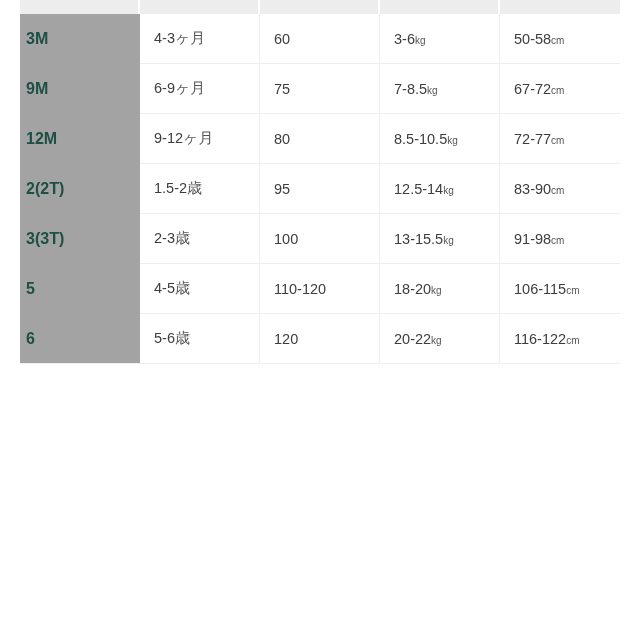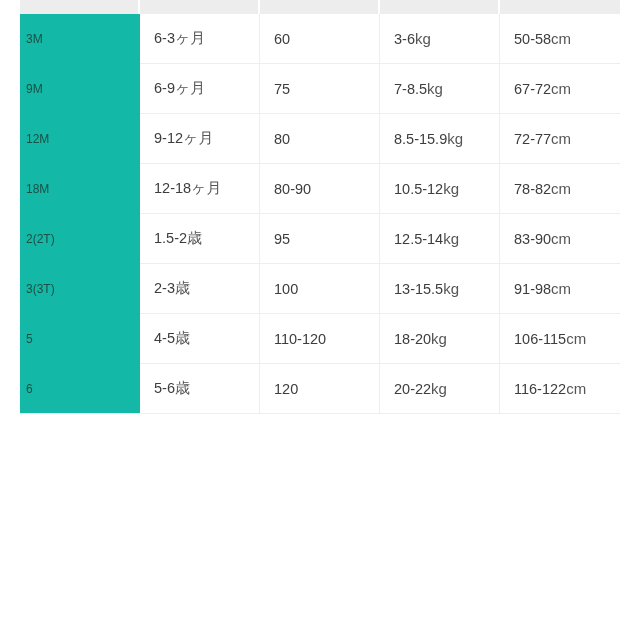--- a/index.html
+++ b/index.html
@@ -67,31 +67,31 @@
   }
   tbody td.col-last {
     border-right: 0;
   }
   tbody tr:last-child td {
     border-bottom: 1px solid #eeeeee;
   }
 
   
   tbody td.size-col {
-    background: #14b8a6;
+    background: #a3a3a3;
     color: #1d4f44;
-    font-weight: normal;
-    font-size: 12px;
+    font-weight: bold;
+    font-size: 16px;
     border-bottom: 0;
     border-right: 0;
     padding-left: 6px;
   }
 
   .unit {
-    font-size: 15px;
+    font-size: 10px;
     color: #555555;
     letter-spacing: 0;
   }
   .unit-jp {
     font-size: 15px;
     color: #555555;
   }
 </style>
 </head>
 <body>
@@ -110,45 +110,38 @@
         <th class="head-first"></th>
         <th></th>
         <th></th>
         <th></th>
         <th></th>
       </tr>
     </thead>
     <tbody id="table-body">
         <tr>
           <td class="size-col"><span>3M</span></td>
-          <td class=""><span>6-3</span><span class="unit-jp">ヶ月</span></td>
+          <td class=""><span>4-3</span><span class="unit-jp">ヶ月</span></td>
           <td class=""><span>60</span></td>
           <td class=""><span>3-6</span><span class="unit">kg</span></td>
           <td class="col-last"><span>50-58</span><span class="unit">cm</span></td>
         </tr>
         <tr>
           <td class="size-col"><span>9M</span></td>
           <td class=""><span>6-9</span><span class="unit-jp">ヶ月</span></td>
           <td class=""><span>75</span></td>
           <td class=""><span>7-8.5</span><span class="unit">kg</span></td>
           <td class="col-last"><span>67-72</span><span class="unit">cm</span></td>
         </tr>
         <tr>
           <td class="size-col"><span>12M</span></td>
           <td class=""><span>9-12</span><span class="unit-jp">ヶ月</span></td>
           <td class=""><span>80</span></td>
-          <td class=""><span>8.5-15.9</span><span class="unit">kg</span></td>
+          <td class=""><span>8.5-10.5</span><span class="unit">kg</span></td>
           <td class="col-last"><span>72-77</span><span class="unit">cm</span></td>
-        </tr>
-        <tr>
-          <td class="size-col"><span>18M</span></td>
-          <td class=""><span>12-18</span><span class="unit-jp">ヶ月</span></td>
-          <td class=""><span>80-90</span></td>
-          <td class=""><span>10.5-12</span><span class="unit">kg</span></td>
-          <td class="col-last"><span>78-82</span><span class="unit">cm</span></td>
         </tr>
         <tr>
           <td class="size-col"><span>2(2T)</span></td>
           <td class=""><span>1.5-2</span><span class="unit-jp">歳</span></td>
           <td class=""><span>95</span></td>
           <td class=""><span>12.5-14</span><span class="unit">kg</span></td>
           <td class="col-last"><span>83-90</span><span class="unit">cm</span></td>
         </tr>
         <tr>
           <td class="size-col"><span>3(3T)</span></td>

